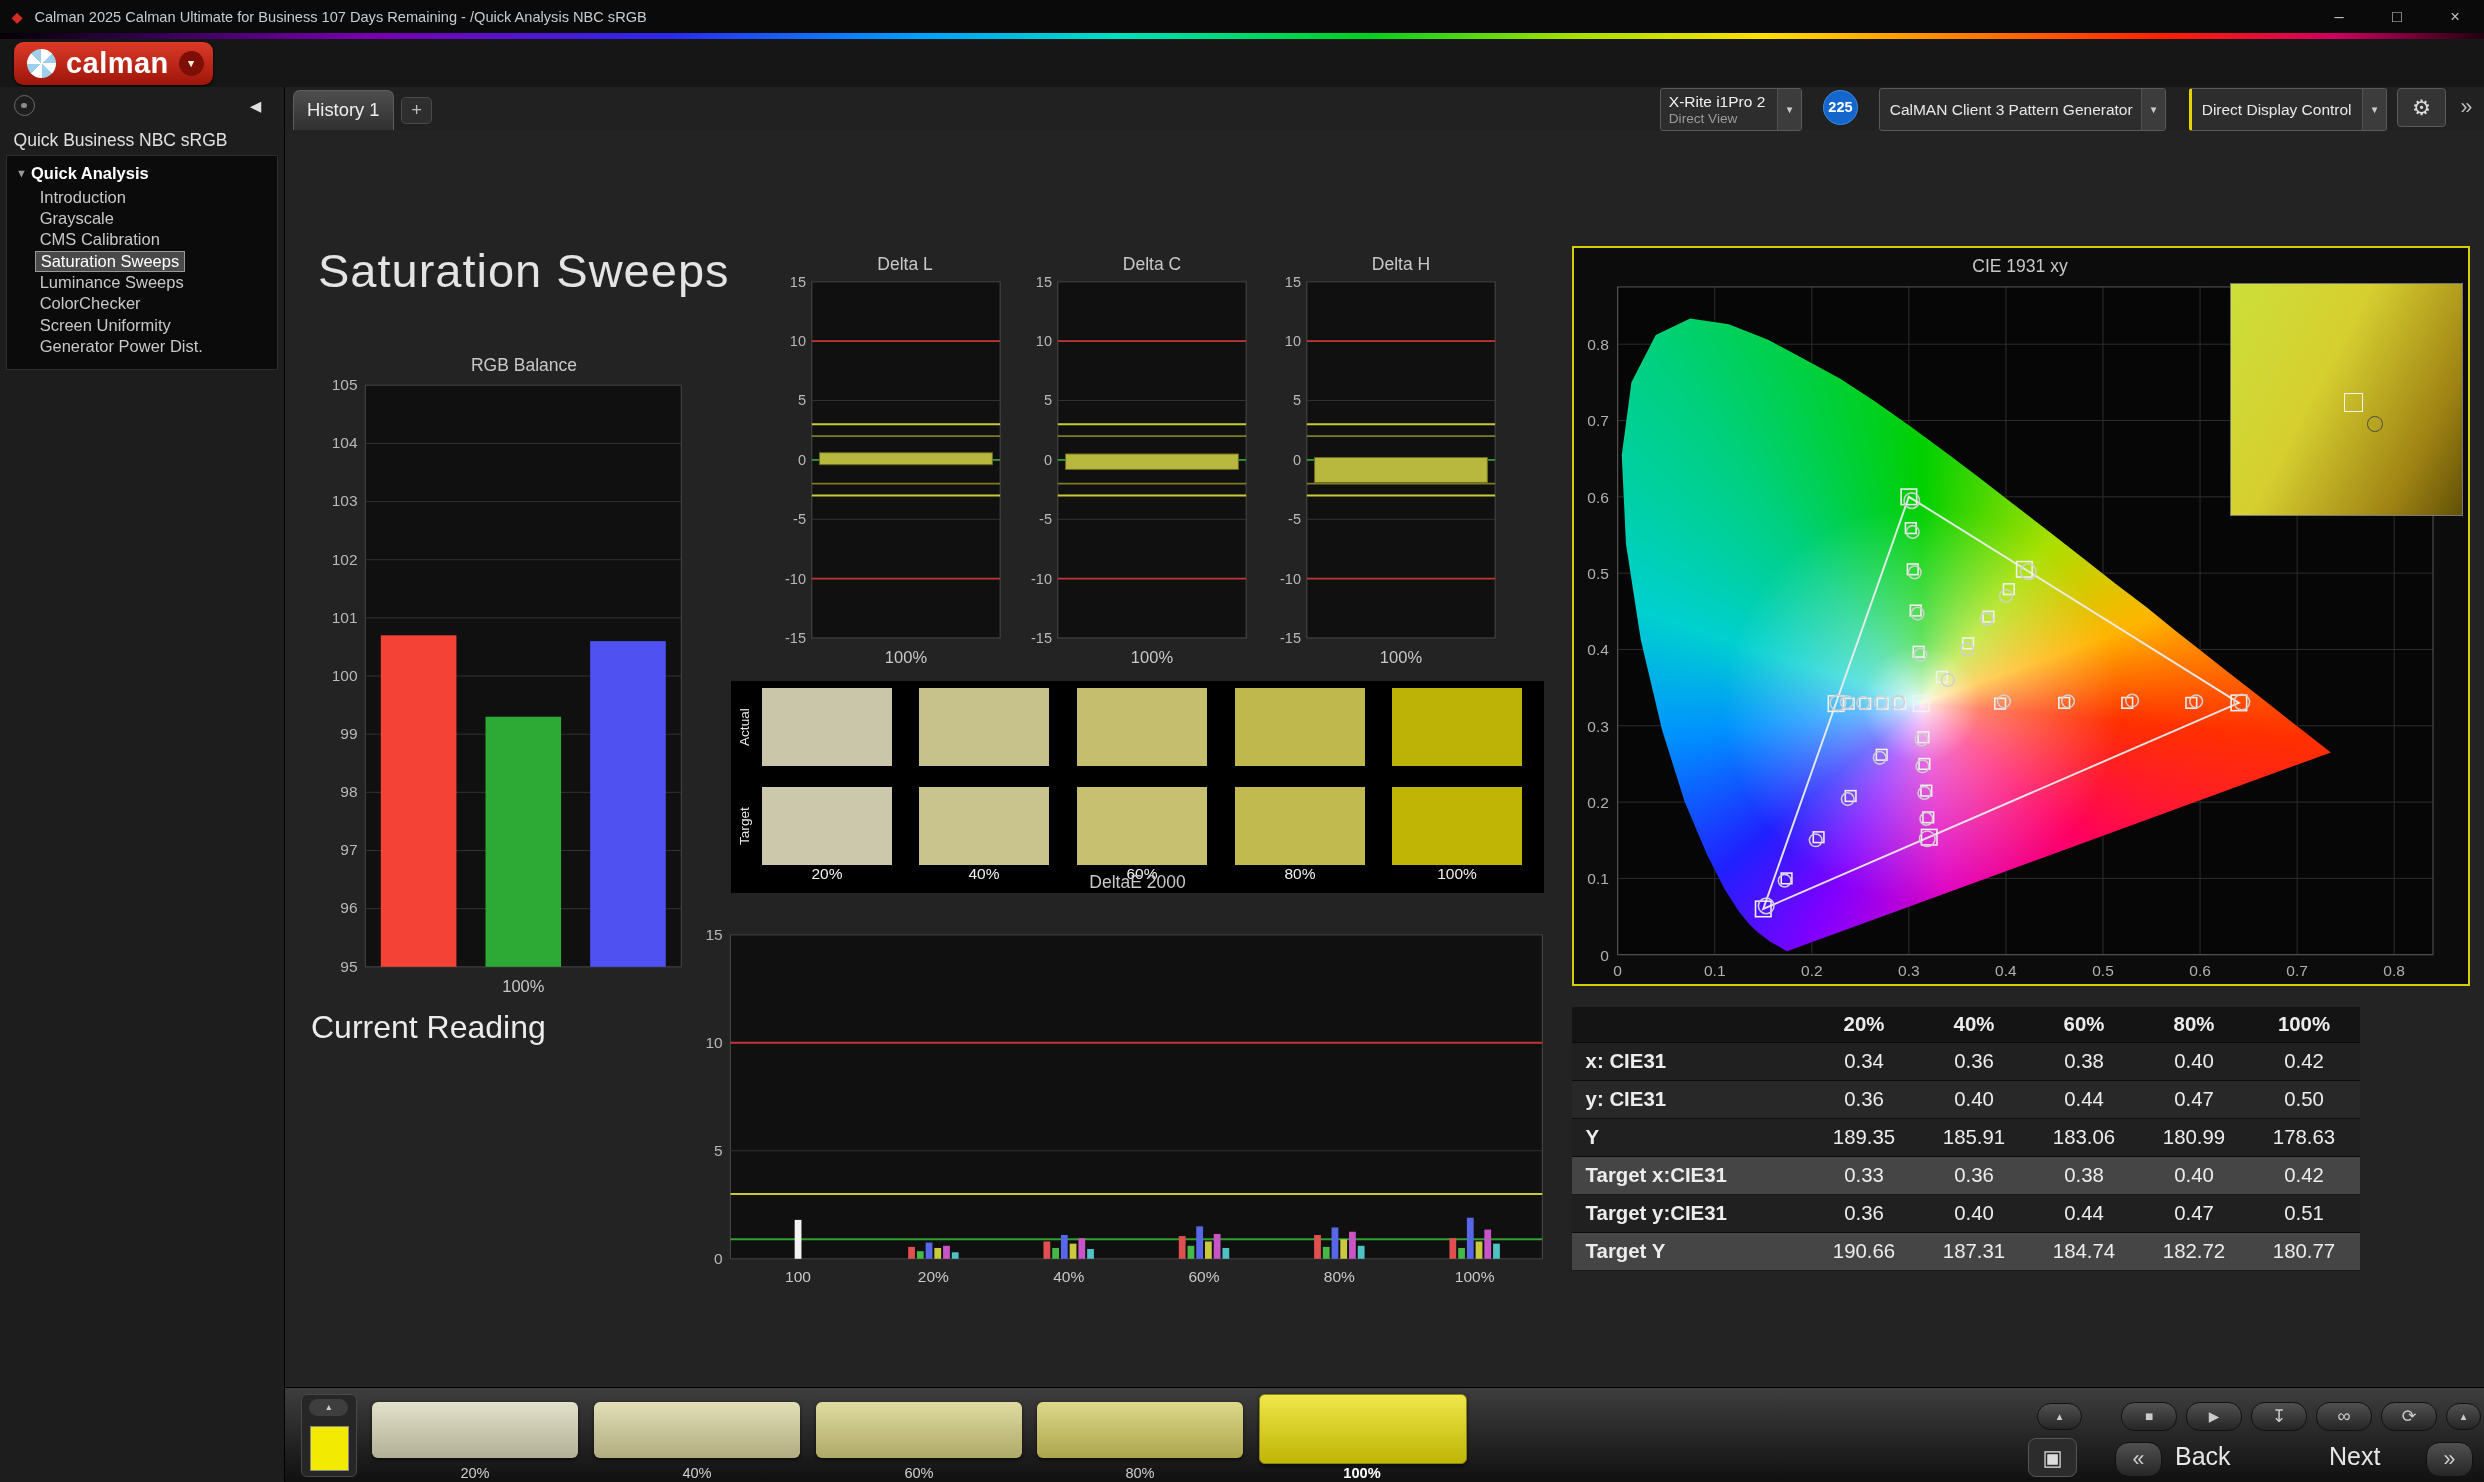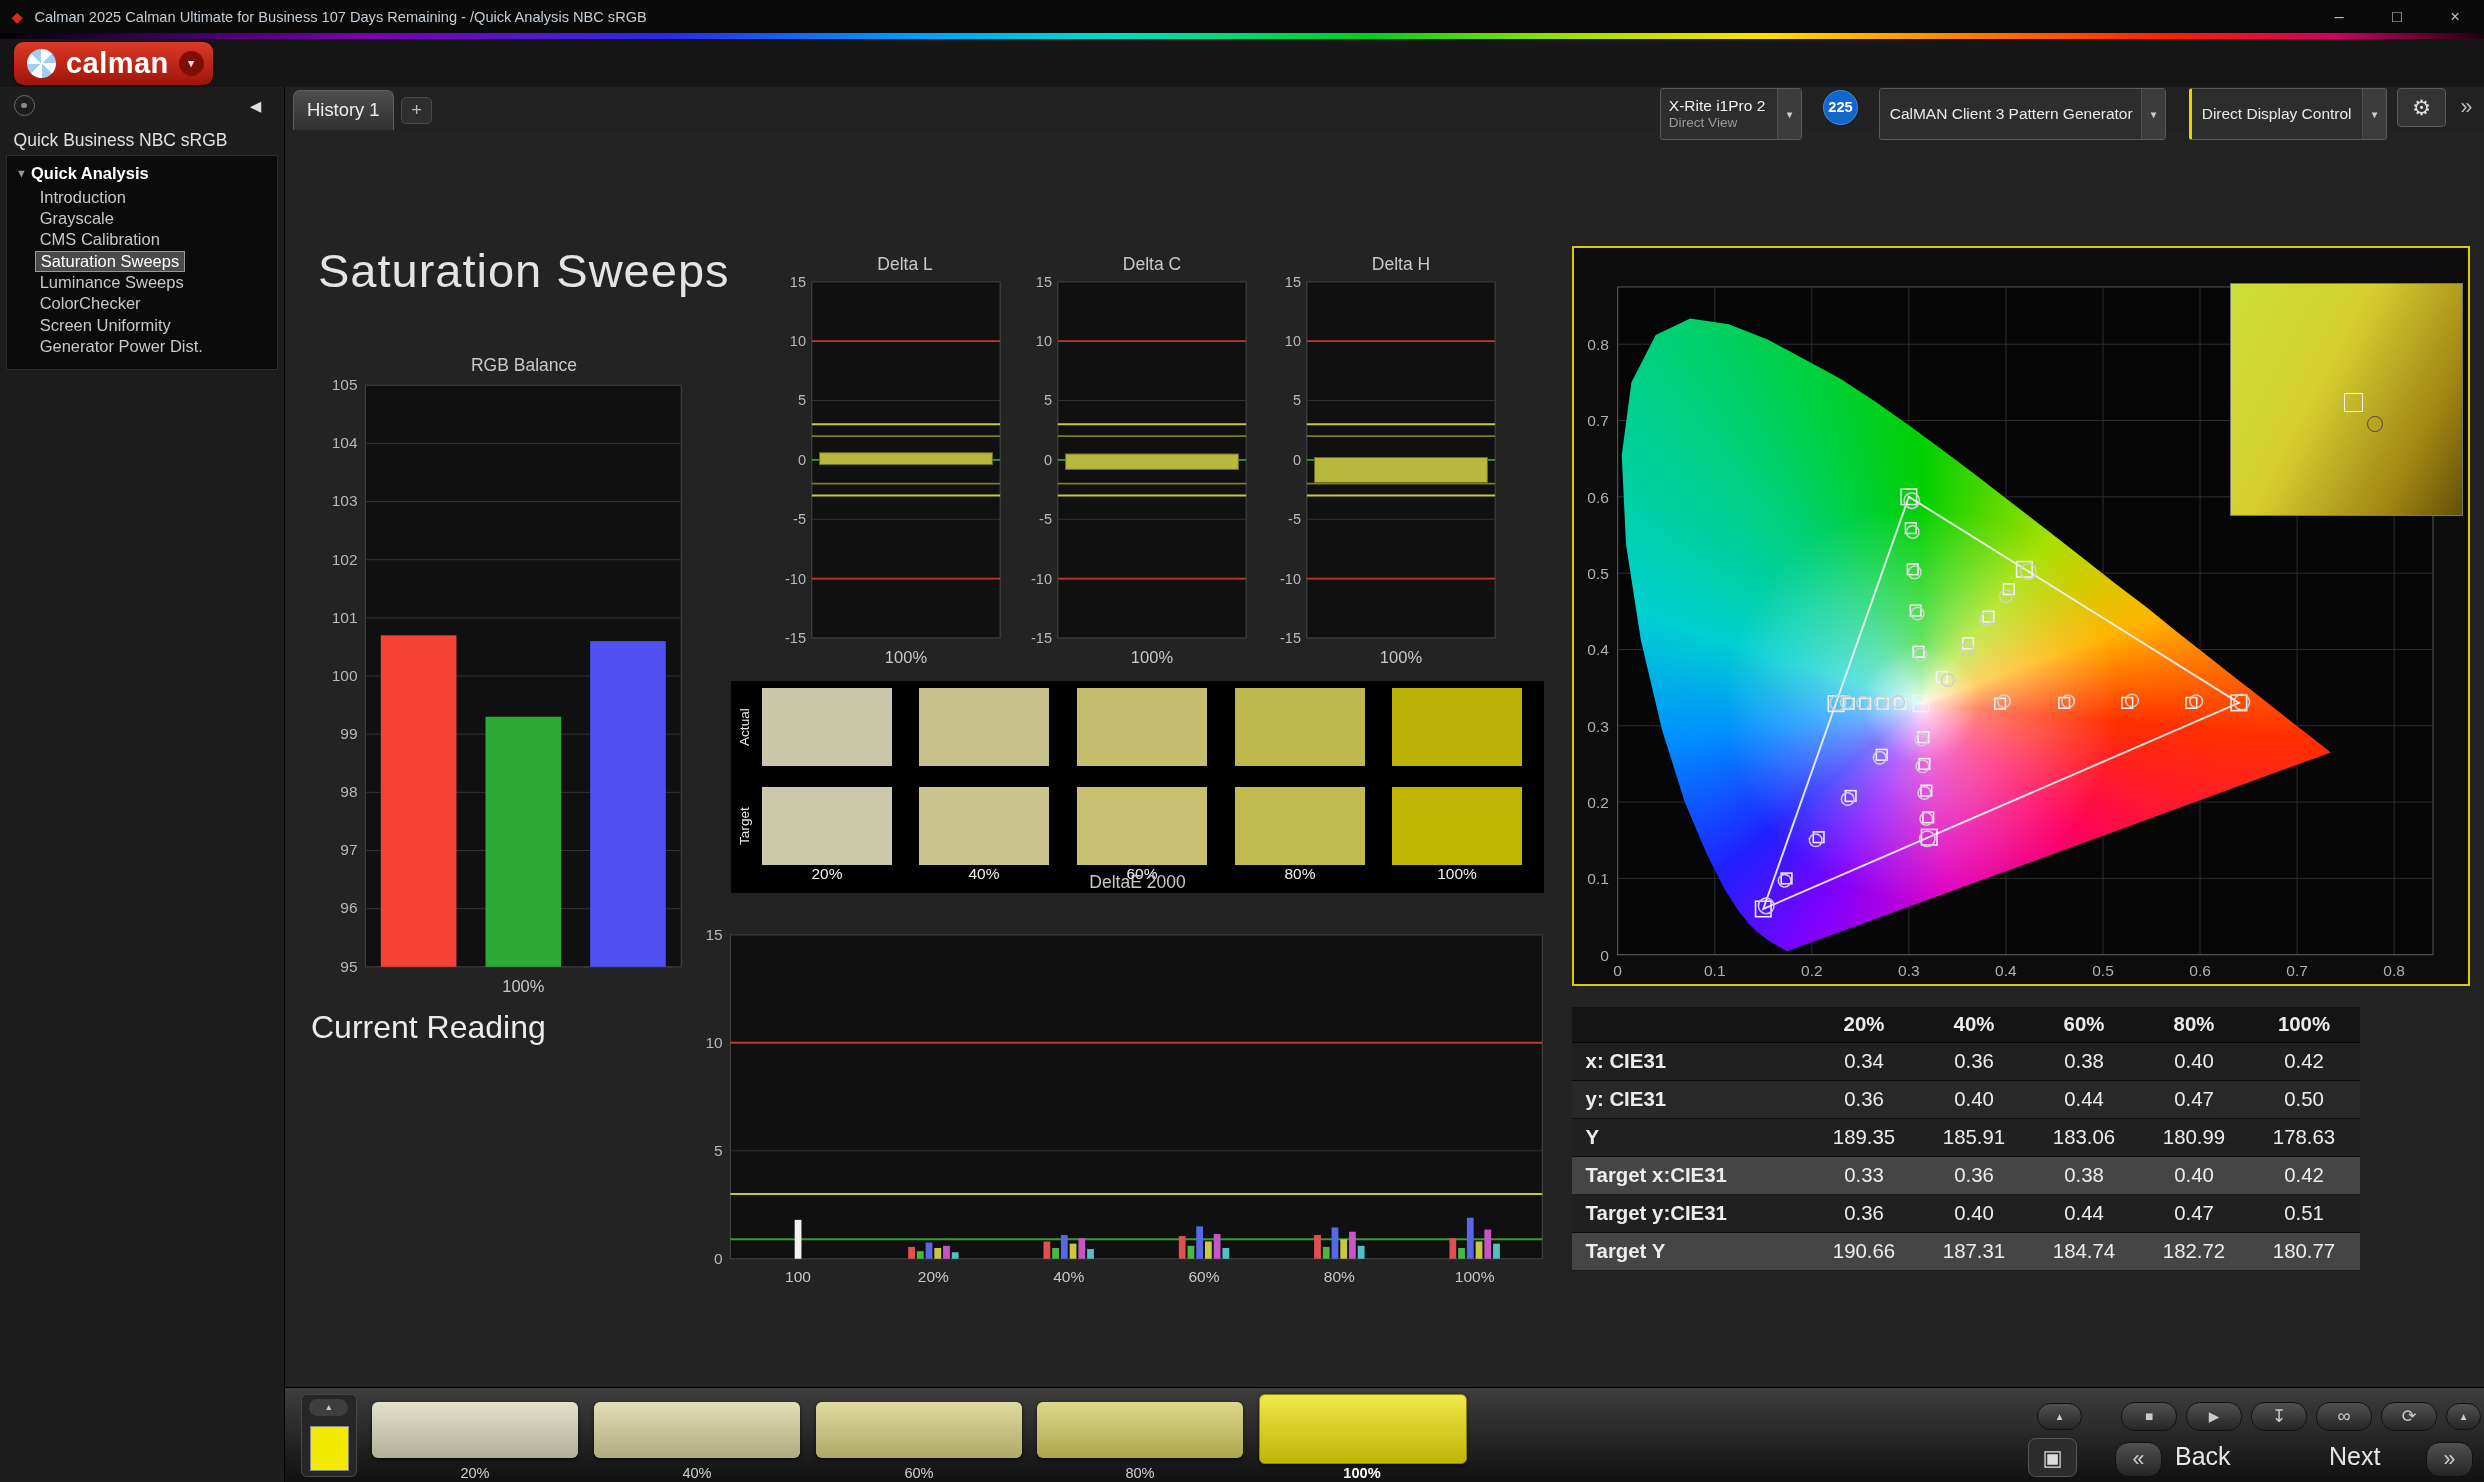--- a/index.html
+++ b/index.html
@@ -18,21 +18,21 @@
   
   #band1{position:absolute;left:0;top:39px;width:2484px;height:49px;background:#161616}
   .logo{position:absolute;left:13.6px;top:2.9px;height:43px;display:flex;align-items:center;gap:9.7px;background:linear-gradient(#dd3a28,#9e150a);border-radius:9.7px;padding:0 9.7px 0 13.6px;box-shadow:0 1px 2.9px #000}
   .logo-mark{width:29px;height:29px;border-radius:50%;background:conic-gradient(#fff 0 45deg,#9ecfec 45deg 90deg,#fff 90deg 135deg,#9ecfec 135deg 180deg,#fff 180deg 225deg,#9ecfec 225deg 270deg,#fff 270deg 315deg,#9ecfec 315deg 360deg)}
   .logo-text{color:#fff;font-size:29px;font-weight:bold;letter-spacing:0.5px}
   .logo-dd{width:25px;height:25px;border-radius:50%;background:#7e0f06;color:#ffe9e0;display:flex;align-items:center;justify-content:center;font-size:10.7px}
 
   #band2{position:absolute;left:285px;top:87px;width:2199px;height:43px;background:#212121}
   .tab{position:absolute;left:7.8px;top:2.9px;width:101px;height:40px;background:linear-gradient(#4e4e4e,#303030);border:1px solid #5e5e5e;border-bottom:none;border-radius:6.8px 6.8px 0 0;color:#eee;font-size:18.4px;display:flex;align-items:center;justify-content:center;box-sizing:border-box}
   .tab-add{position:absolute;left:116px;top:9.7px;width:31px;height:27px;background:#2e2e2e;border:1px solid #4a4a4a;border-radius:4.9px;color:#bbb;font-size:18.4px;display:flex;align-items:center;justify-content:center;box-sizing:border-box}
-  .widget{position:absolute;top:1px;height:52px;background:#2d2d2d;border:1px solid #5a5a5a;border-radius:2.9px;display:flex;align-items:center;color:#e8e8e8;box-sizing:border-box}
+  .widget{position:absolute;top:1px;height:43px;background:#2d2d2d;border:1px solid #5a5a5a;border-radius:2.9px;display:flex;align-items:center;color:#e8e8e8;box-sizing:border-box}
   .wlines{padding:0 7.8px;display:flex;flex-direction:column;line-height:1.15;justify-content:center}
   .wlines .l1{font-size:15.5px;color:#f0f0f0}
   .wlines .l2{font-size:13.6px;color:#9a9a9a}
   .wtext{padding:0 9.7px;font-size:15.5px;white-space:nowrap;overflow:hidden}
   .dd{margin-left:auto;width:23px;align-self:stretch;display:flex;align-items:center;justify-content:center;font-size:9.7px;color:#ccc;background:#3c3c3c;border-left:1px solid #505050}
   .widget.disp{border-left:3.9px solid #e8d400}
   .badge{position:absolute;top:2.9px;width:35px;height:35px;border-radius:50%;background:#1266cc;border:1.9px solid #3f8ae0;color:#fff;font-size:14.6px;font-weight:bold;display:flex;align-items:center;justify-content:center;box-sizing:border-box}
   .gearbtn{position:absolute;top:1px;width:49px;height:39px;background:#343434;border:1px solid #5a5a5a;border-radius:3.9px;color:#ddd;font-size:21.3px;display:flex;align-items:center;justify-content:center;box-sizing:border-box}
   .chev2{position:absolute;top:5.8px;width:27px;height:29px;color:#bbb;font-size:21.3px;display:flex;align-items:center;justify-content:center}
 
@@ -361,20 +361,21 @@
       <rect x="830.25" y="313.94" width="7" height="30.060000000000002" fill="#c855c8"></rect>
       <rect x="839.25" y="328.41333333333336" width="7" height="15.586666666666645" fill="#4fc3c3"></rect>
       <text x="820.25" y="368" fill="#c8c8c8" font-size="16" text-anchor="middle">100%</text>
     </svg>
 
   <div class="cur">
     <div class="cur-title">Current Reading</div>
   </div>
 
   <div id="cie-panel">
+    <div class="cie-title">CIE 1931 xy</div>
     <svg id="cie-grid" width="892" height="735" viewBox="0 0 919 757">
         <rect x="45" y="40" width="840" height="688" fill="#060606"></rect>
         <line x1="45" y1="40" x2="45" y2="728" stroke="#2e2e2e"></line>
         <text x="45" y="750" fill="#b0b0b0" font-size="16" text-anchor="middle">0</text>
         <line x1="145" y1="40" x2="145" y2="728" stroke="#2e2e2e"></line>
         <text x="145" y="750" fill="#b0b0b0" font-size="16" text-anchor="middle">0.1</text>
         <line x1="245" y1="40" x2="245" y2="728" stroke="#2e2e2e"></line>
         <text x="245" y="750" fill="#b0b0b0" font-size="16" text-anchor="middle">0.2</text>
         <line x1="345" y1="40" x2="345" y2="728" stroke="#2e2e2e"></line>
         <text x="345" y="750" fill="#b0b0b0" font-size="16" text-anchor="middle">0.3</text>

